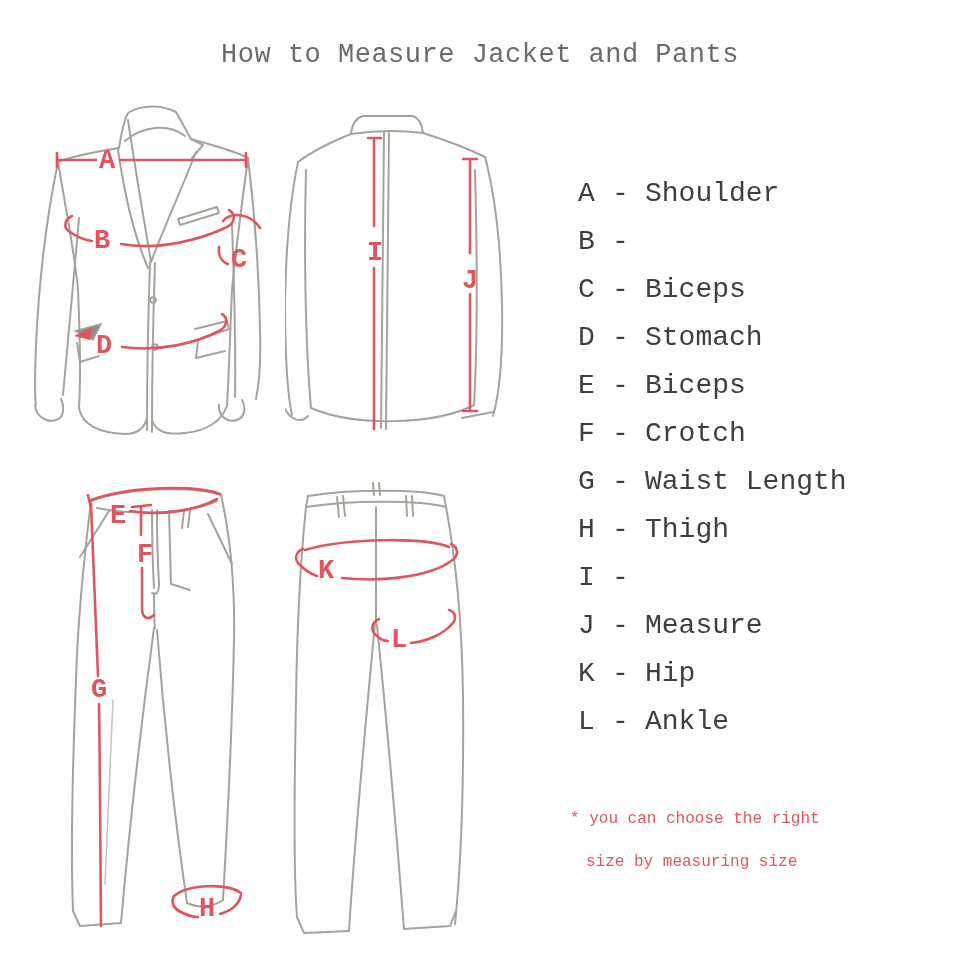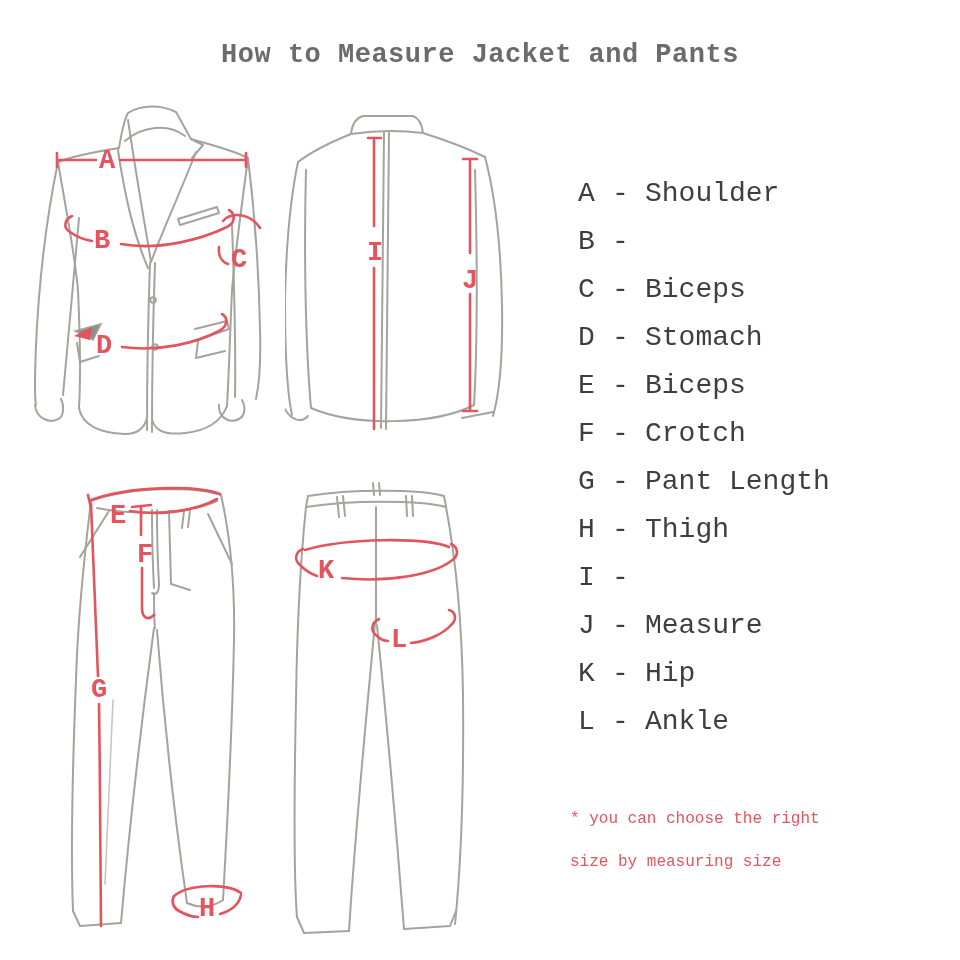--- a/index.html
+++ b/index.html
@@ -6,33 +6,33 @@
     --red:#e2555e;
     --gray:#a4a49d;
     --gray-light:#c6c6c0;
     --title:#6b6b6b;
     --text:#3e3e3e;
   }
   *{box-sizing:border-box;margin:0;padding:0}
   body{background:#fff;font-family:"Liberation Mono","DejaVu Sans Mono",monospace;}
   .canvas{position:relative;width:960px;height:960px;background:#ffffff;overflow:hidden}
   .page-title{position:absolute;top:40px;left:0;width:100%;text-align:center;
-    font-size:27px;color:var(--title);letter-spacing:.5px;font-weight:bold}
+    font-size:27px;color:var(--title);letter-spacing:.5px;font-weight:normal}
   .figure{position:absolute}
   .fig-jacket-front{left:30px;top:100px}
   .fig-jacket-back{left:285px;top:100px}
   .fig-pants-front{left:60px;top:480px}
   .fig-pants-back{left:290px;top:480px}
   .legend{position:absolute;left:578px;top:169px}
   .legend-row{display:flex;align-items:center;height:48px;font-size:28px;color:var(--text)}
   .legend-letter{width:18px;text-align:left}
   .legend-sep{width:17px;margin:0 16px;text-align:center}
   .legend-name{white-space:nowrap}
   .note{position:absolute;left:570px;top:798px;color:var(--red);font-size:16px;line-height:43px;white-space:nowrap}
-  .note-line2{margin-left:0}
+  .note-line2{margin-left:16px}
   
   path,circle,line{vector-effect:non-scaling-stroke}
   .g{stroke:var(--gray);stroke-width:2;fill:none;stroke-linecap:round;stroke-linejoin:round}
   .gf{stroke:var(--gray);stroke-width:1.5;fill:#8f8f89}
   .gl{stroke:var(--gray-light);stroke-width:1.6;fill:none;stroke-linecap:round}
   .r{stroke:var(--red);stroke-width:2.6;fill:none;stroke-linecap:round;stroke-linejoin:round}
   .rf{fill:var(--red);stroke:none}
   .lt{font-family:"Liberation Mono","DejaVu Sans Mono",monospace;font-size:27px;font-weight:bold;fill:var(--red)}
 </style>
 </head>
@@ -187,21 +187,21 @@
       <span class="legend-name">Biceps</span>
     </div>
     <div class="legend-row">
       <span class="legend-letter">F</span>
       <span class="legend-sep">-</span>
       <span class="legend-name">Crotch</span>
     </div>
     <div class="legend-row">
       <span class="legend-letter">G</span>
       <span class="legend-sep">-</span>
-      <span class="legend-name">Pant Length</span>
+      <span class="legend-name">Waist Length</span>
     </div>
     <div class="legend-row">
       <span class="legend-letter">H</span>
       <span class="legend-sep">-</span>
       <span class="legend-name">Thigh</span>
     </div>
     <div class="legend-row">
       <span class="legend-letter">I</span>
       <span class="legend-sep">-</span>
     </div>

